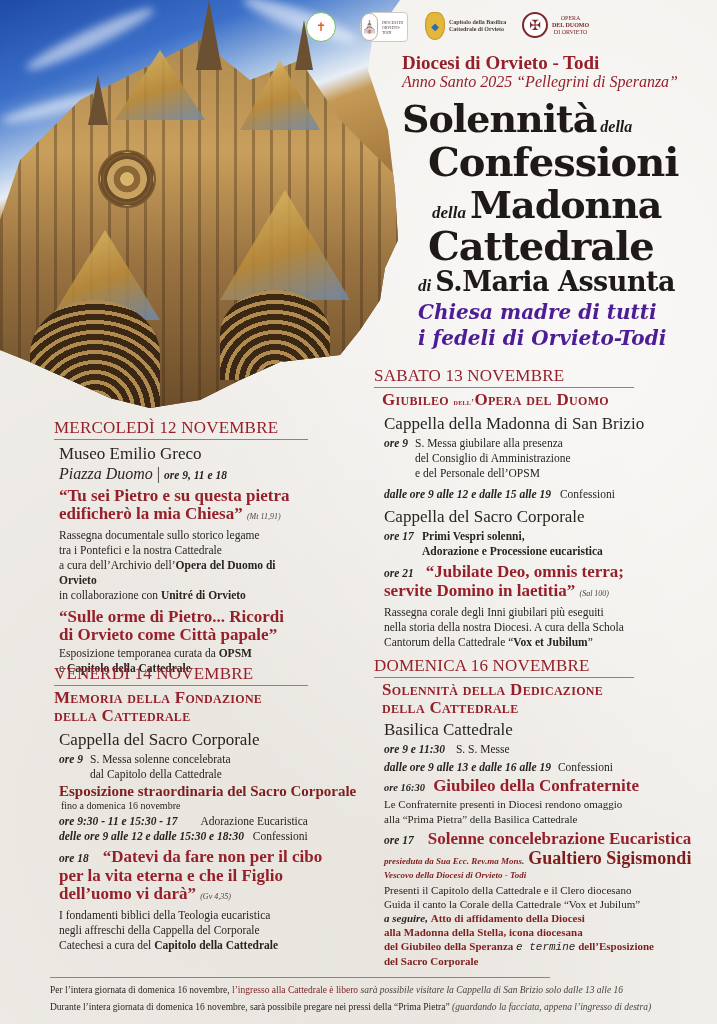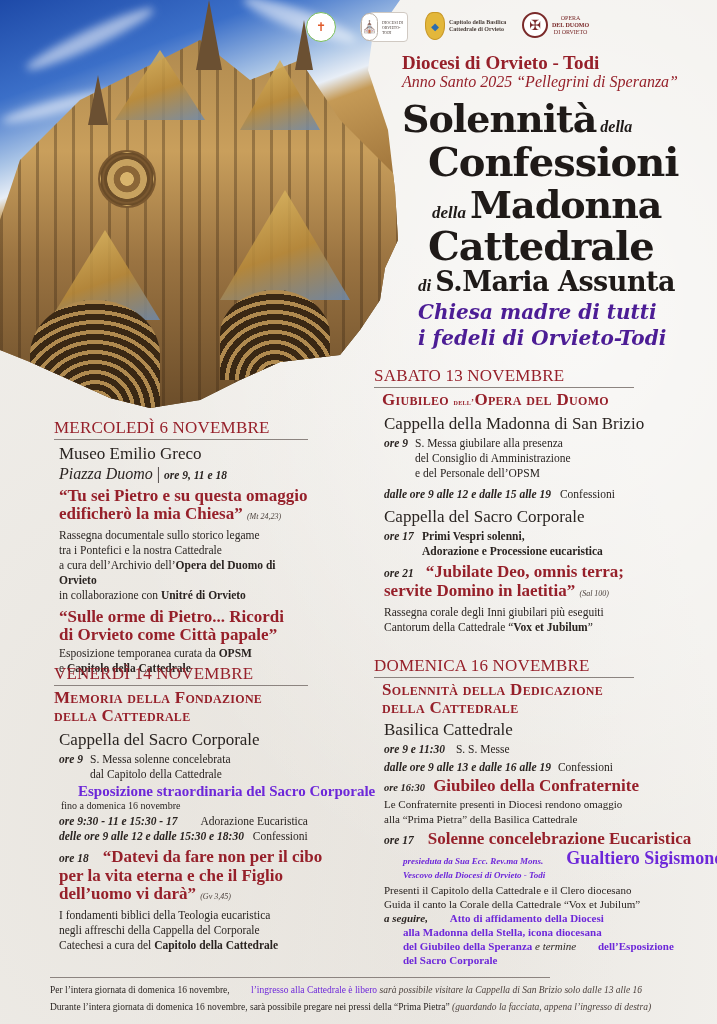--- a/index.html
+++ b/index.html
@@ -8,21 +8,21 @@
     position: relative;
     background: #f1efeb;
     background-image:
       radial-gradient(ellipse at 80% 30%, rgba(255,255,255,0.6), rgba(255,255,255,0) 60%),
       radial-gradient(ellipse at 20% 80%, rgba(225,220,212,0.5), rgba(255,255,255,0) 60%),
       radial-gradient(ellipse at 60% 90%, rgba(230,226,220,0.6), rgba(255,255,255,0) 50%);
     font-family: "Liberation Serif", "DejaVu Serif", serif;
     color: #2b2523;
   }
   .abs { position: absolute; }
-  .red { color: #6d28d9; margin-left: 19px; }
+  .red { color: #7f1d1d; }
 
   
   .photo {
     left: 0; top: 0; width: 400px; height: 408px;
     clip-path: polygon(0 0, 400px 0, 372px 40px, 368px 70px, 388px 130px, 395px 190px, 398px 240px, 385px 268px, 380px 300px, 360px 330px, 340px 355px, 280px 362px, 240px 380px, 200px 400px, 150px 408px, 110px 398px, 70px 380px, 30px 362px, 0 350px);
     background:
       linear-gradient(180deg, rgba(0,0,0,0) 0, rgba(0,0,0,0) 100%),
       linear-gradient(160deg, #1e4aa8 0%, #3b6fc8 18%, #a9c4e6 30%, #e8eef6 36%, #c59a56 40%, #a57a3f 55%, #7b5a2e 75%, #3a2a18 100%);
     overflow: hidden;
   }
@@ -124,30 +124,30 @@
 </div>
 <div class="abs title-big" style="left:428px;top:226px;font-size:40px;">Cattedrale</div>
 <div class="abs" style="left:418px;top:268px;white-space:nowrap;">
   <span class="title-small" style="font-size:17px;">di</span>
   <span class="title-big" style="font-size:27px;letter-spacing:-0.5px;">S.Maria Assunta</span>
 </div>
 <div class="abs subtitle-ital" style="left:418px;top:300px;">Chiesa madre di tutti</div>
 <div class="abs subtitle-ital" style="left:418px;top:326px;">i fedeli di Orvieto-Todi</div>
 
 <div class="abs" style="left:54px;top:418px;width:254px;">
-  <div class="day-head">MERCOLEDÌ 6 NOVEMBRE</div>
+  <div class="day-head">MERCOLEDÌ 12 NOVEMBRE</div>
   <div class="venue" style="margin-top:4px;padding-left:5px;">Museo Emilio Greco</div>
   <div style="padding-left:5px;margin-top:1px;white-space:nowrap;">
     <span style="font-size:16px;font-style:italic;">Piazza Duomo</span>
     <span style="font-size:16px;">|</span>
     <span class="time">ore 9, 11 e 18</span>
   </div>
   <div style="padding-left:5px;margin-top:4px;">
-    <div class="quote">“Tu sei Pietro e su questa omaggio</div>
-    <div class="quote"><span>edificherò la mia Chiesa”</span> <span class="ref">(Mt 24,23)</span></div>
+    <div class="quote">“Tu sei Pietro e su questa pietra</div>
+    <div class="quote"><span>edificherò la mia Chiesa”</span> <span class="ref">(Mt 11,91)</span></div>
   </div>
   <div class="body-txt" style="padding-left:5px;margin-top:2px;">
     <div>Rassegna documentale sullo storico legame</div>
     <div>tra i Pontefici e la nostra Cattedrale</div>
     <div><span>a cura dell’Archivio dell’</span><span class="b">Opera del Duomo di Orvieto</span></div>
     <div><span>in collaborazione con </span><span class="b">Unitré di Orvieto</span></div>
   </div>
   <div style="padding-left:5px;margin-top:5px;">
     <div class="quote">“Sulle orme di Pietro... Ricordi</div>
     <div class="quote">di Orvieto come Città papale”</div>
@@ -178,21 +178,21 @@
     <span class="time">ore 9:30 - 11 e 15:30 - 17</span>
     <span style="margin-left:20px;">Adorazione Eucaristica</span>
   </div>
   <div class="body-txt" style="padding-left:5px;white-space:nowrap;font-family:Liberation Serif, serif;">
     <span class="time">delle ore 9 alle 12 e dalle 15:30 e 18:30</span>
     <span style="margin-left:6px;">Confessioni</span>
   </div>
   <div style="padding-left:5px;margin-top:4px;">
     <div class="quote" style="white-space:nowrap;"><span class="time" style="margin-right:14px;">ore 18</span><span>“Datevi da fare non per il cibo</span></div>
     <div class="quote">per la vita eterna e che il Figlio</div>
-    <div class="quote"><span>dell’uomo vi darà”</span> <span class="ref">(Gv 3,45)</span></div>
+    <div class="quote"><span>dell’uomo vi darà”</span> <span class="ref">(Gv 4,35)</span></div>
   </div>
   <div class="body-txt" style="padding-left:5px;margin-top:2px;">
     <div>I fondamenti biblici della Teologia eucaristica</div>
     <div>negli affreschi della Cappella del Corporale</div>
     <div><span>Catechesi a cura del </span><span class="b">Capitolo della Cattedrale</span></div>
   </div>
 </div>
 
 <div class="abs" style="left:374px;top:366px;width:330px;">
   <div class="day-head" style="width:260px;">SABATO 13 NOVEMBRE</div>
@@ -220,20 +220,21 @@
       <div>Primi Vespri solenni,</div>
       <div>Adorazione e Processione eucaristica</div>
     </div>
   </div>
   <div style="padding-left:10px;margin-top:4px;">
     <div class="quote" style="white-space:nowrap;"><span class="time" style="margin-right:12px;">ore 21</span><span>“Jubilate Deo, omnis terra;</span></div>
     <div class="quote"><span>servite Domino in laetitia”</span> <span class="ref">(Sal 100)</span></div>
   </div>
   <div class="body-txt" style="padding-left:10px;margin-top:2px;">
     <div>Rassegna corale degli Inni giubilari più eseguiti</div>
+    <div>nella storia della nostra Diocesi. A cura della Schola</div>
     <div><span>Cantorum della Cattedrale “</span><span class="b">Vox et Jubilum</span><span>”</span></div>
   </div>
 </div>
 
 <div class="abs" style="left:374px;top:656px;width:340px;">
   <div class="day-head" style="width:260px;">DOMENICA 16 NOVEMBRE</div>
   <div style="margin-top:3px;padding-left:8px;">
     <div class="event-title">Solennità della Dedicazione</div>
     <div class="event-title">della Cattedrale</div>
   </div>
@@ -261,21 +262,21 @@
   <div style="padding-left:10px;white-space:nowrap;">
     <span class="red" style="font-size:9px;font-style:italic;font-weight:bold;">presieduta da Sua Ecc. Rev.ma Mons.</span>
     <span class="red" style="font-size:18px;font-weight:bold;">Gualtiero Sigismondi</span>
   </div>
   <div class="red" style="padding-left:10px;font-size:9px;font-style:italic;font-weight:bold;margin-top:1px;">Vescovo della Diocesi di Orvieto - Todi</div>
   <div class="body-txt" style="padding-left:10px;margin-top:3px;font-size:11px;line-height:14px;">
     <div>Presenti il Capitolo della Cattedrale e il Clero diocesano</div>
     <div>Guida il canto la Corale della Cattedrale “Vox et Jubilum”</div>
     <div style="white-space:nowrap;"><span style="font-style:italic;font-weight:bold;">a seguire,</span> <span class="red b">Atto di affidamento della Diocesi</span></div>
     <div class="red b">alla Madonna della Stella, icona diocesana</div>
-    <div style="white-space:nowrap;"><span class="red b">del Giubileo della Speranza</span> <span style="font-style:italic;">e termine</span> <span class="red b">dell’Esposizione</span></div>
+    <div style="white-space:nowrap;"><span class="red b">del Giubileo della Speranza</span> <span style="font-style:italic;font-family:Liberation Mono, monospace;">e termine</span> <span class="red b">dell’Esposizione</span></div>
     <div class="red b">del Sacro Corporale</div>
   </div>
 </div>
 
 <div class="abs footer-line"></div>
 <div class="abs footer" style="left:50px;top:982px;width:660px;">
   <div style="white-space:nowrap;">
     <span>Per l’intera giornata di domenica 16 novembre, </span><span class="red">l’ingresso alla Cattedrale è libero</span><i> sarà possibile visitare la Cappella di San Brizio solo dalle 13 alle 16</i>
   </div>
   <div style="white-space:nowrap;">

